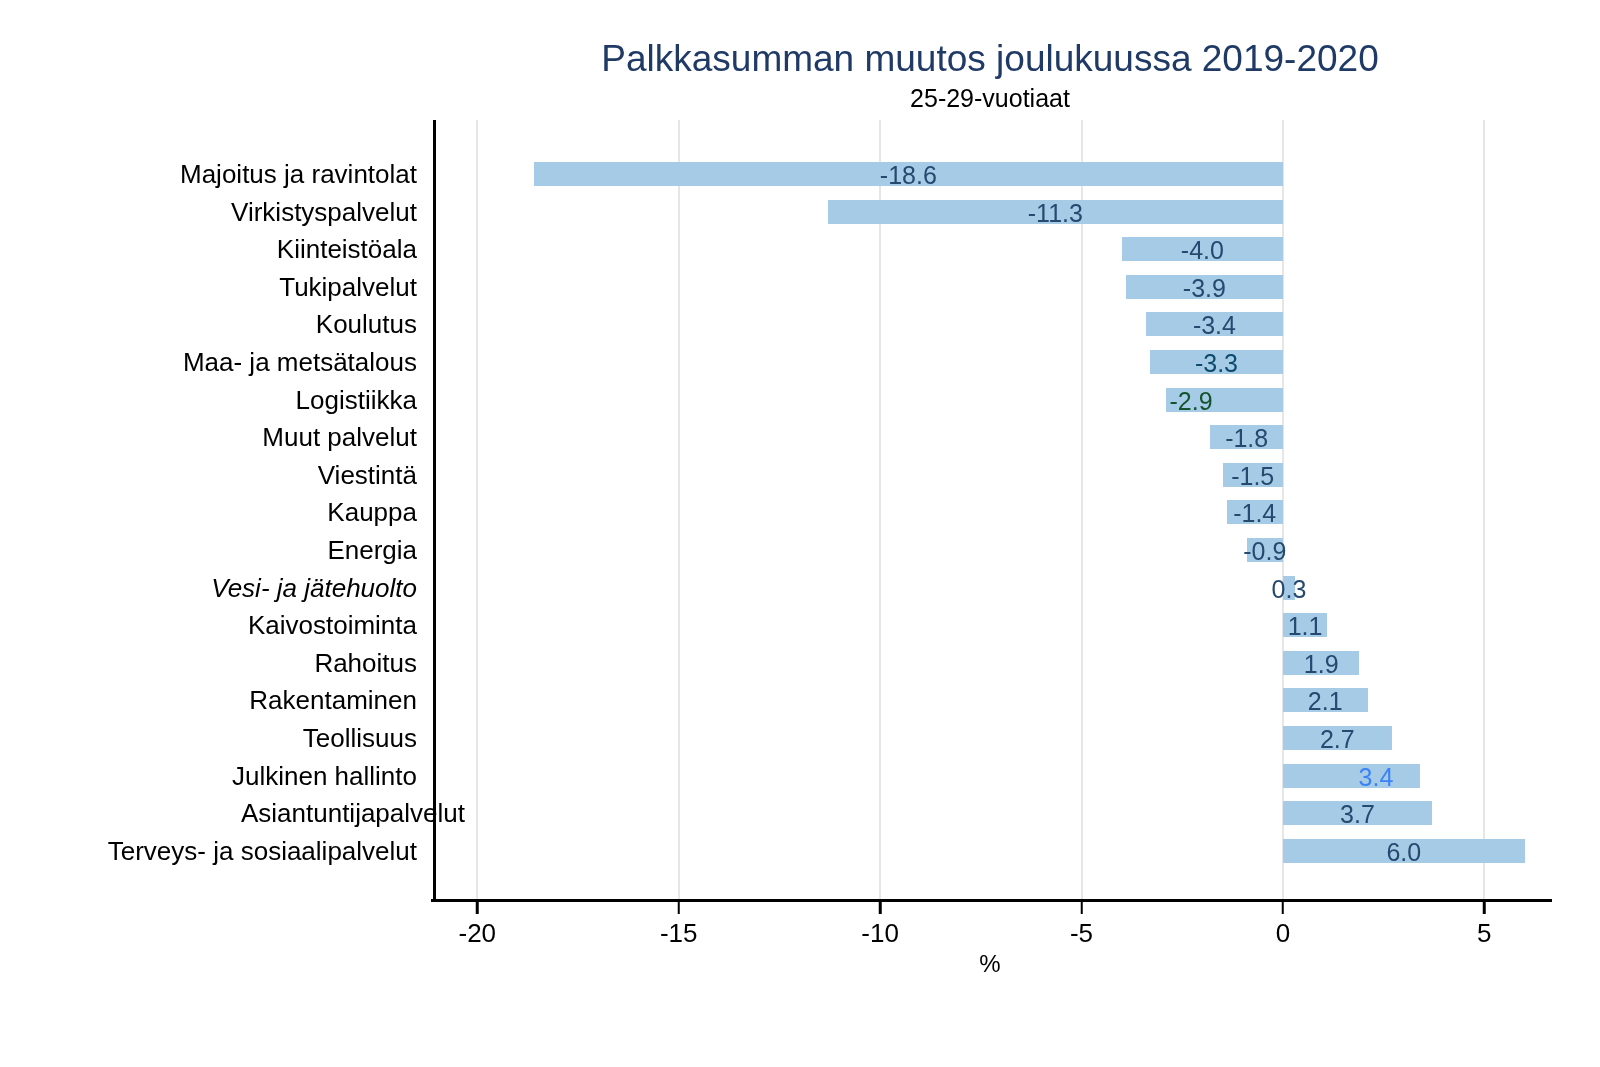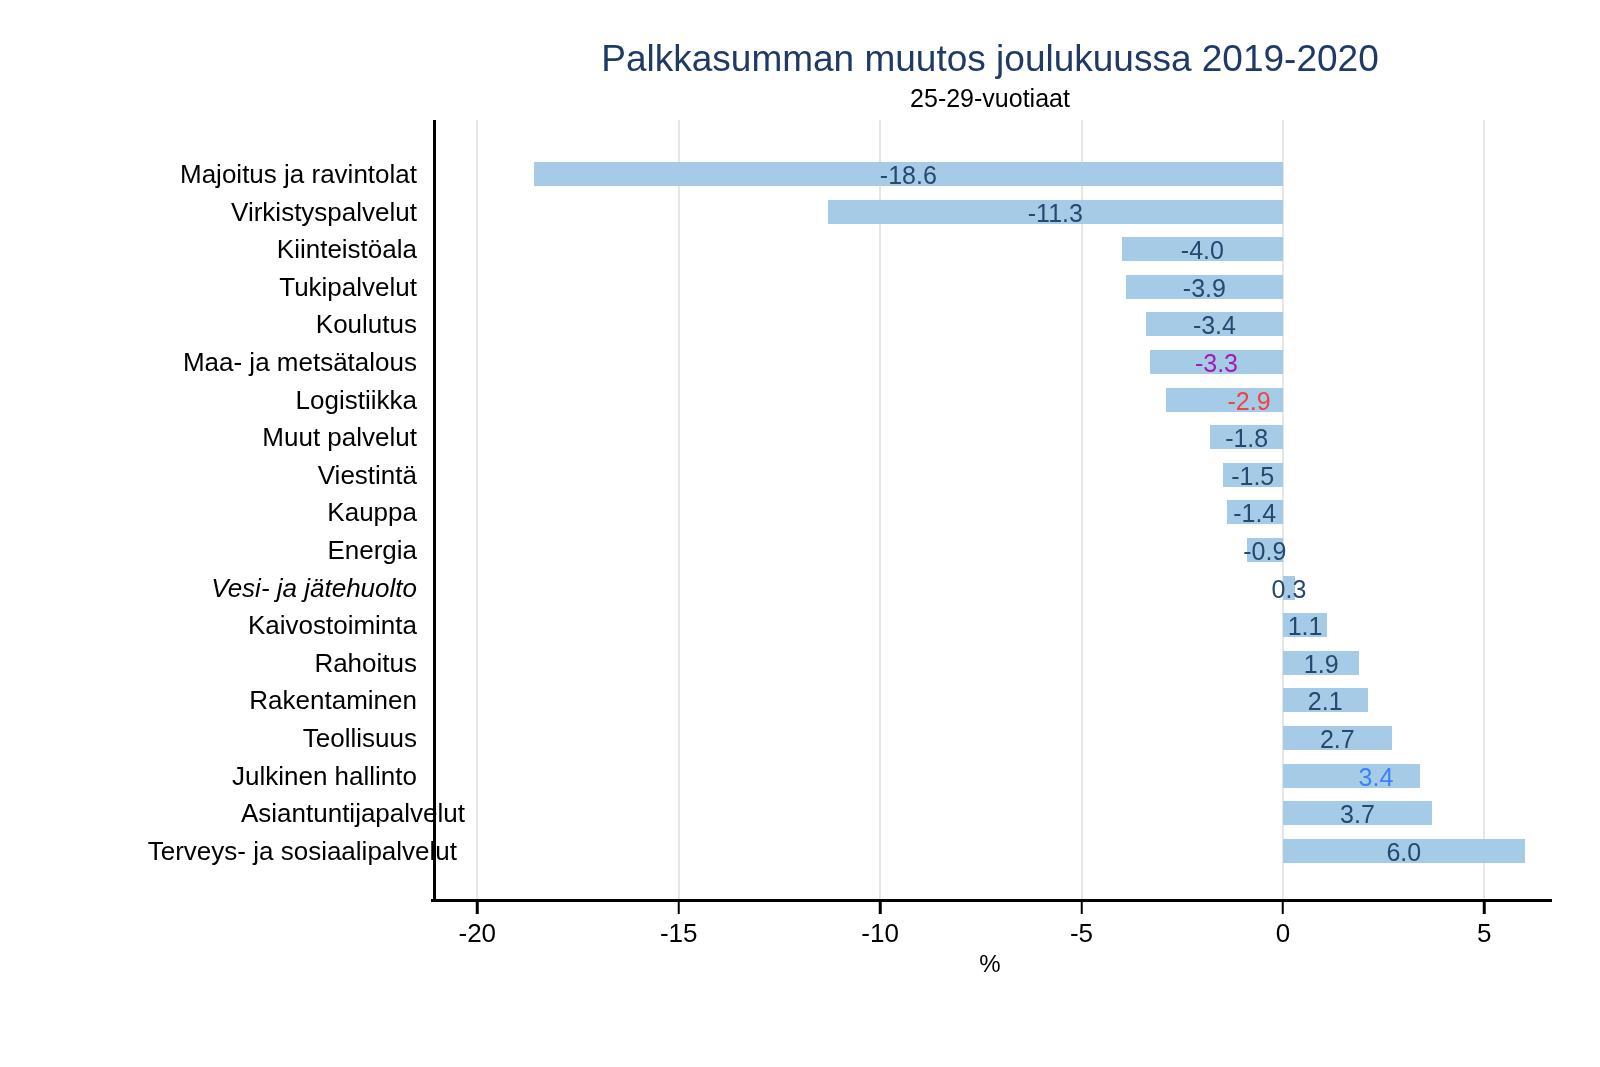--- a/index.html
+++ b/index.html
@@ -147,23 +147,23 @@
         <div class="bar-value-label" style="left: 473.311px; top: 55px; color: rgb(37, 73, 111);">-18.6</div>
         <div class="bar" style="top: 79.6px; left: 392.747px; width: 455.184px; background: rgb(166, 203, 231);"></div>
         <div class="bar-value-label" style="left: 620.34px; top: 92.6px; color: rgb(37, 73, 111);">-11.3</div>
         <div class="bar" style="top: 117.2px; left: 686.805px; width: 161.127px; background: rgb(166, 203, 231);"></div>
         <div class="bar-value-label" style="left: 767.368px; top: 130.2px; color: rgb(37, 73, 111);">-4.0</div>
         <div class="bar" style="top: 154.8px; left: 690.833px; width: 157.099px; background: rgb(166, 203, 231);"></div>
         <div class="bar-value-label" style="left: 769.382px; top: 167.8px; color: rgb(37, 73, 111);">-3.9</div>
         <div class="bar" style="top: 192.4px; left: 710.974px; width: 136.958px; background: rgb(166, 203, 231);"></div>
         <div class="bar-value-label" style="left: 779.453px; top: 205.4px; color: rgb(37, 73, 111);">-3.4</div>
         <div class="bar" style="top: 230px; left: 715.002px; width: 132.93px; background: rgb(166, 203, 231);"></div>
-        <div class="bar-value-label" style="left: 781.467px; top: 243px; color: #a21caf;">-3.3</div>
+        <div class="bar-value-label" style="left: 781.467px; top: 243px; color: #0c4a6e;">-3.3</div>
         <div class="bar" style="top: 267.6px; left: 731.115px; width: 116.817px; background: rgb(166, 203, 231);"></div>
-        <div class="bar-value-label" style="left: 814px; top: 280.6px; color: #ef4444;">-2.9</div>
+        <div class="bar-value-label" style="left: 756px; top: 280.6px; color: #14532d;">-2.9</div>
         <div class="bar" style="top: 305.2px; left: 775.424px; width: 72.5072px; background: rgb(166, 203, 231);"></div>
         <div class="bar-value-label" style="left: 811.678px; top: 318.2px; color: rgb(37, 73, 111);">-1.8</div>
         <div class="bar" style="top: 342.8px; left: 787.509px; width: 60.4227px; background: rgb(166, 203, 231);"></div>
         <div class="bar-value-label" style="left: 817.72px; top: 355.8px; color: rgb(37, 73, 111);">-1.5</div>
         <div class="bar" style="top: 380.4px; left: 791.537px; width: 56.3945px; background: rgb(166, 203, 231);"></div>
         <div class="bar-value-label" style="left: 819.734px; top: 393.4px; color: rgb(37, 73, 111);">-1.4</div>
         <div class="bar" style="top: 418px; left: 811.678px; width: 36.2536px; background: rgb(166, 203, 231);"></div>
         <div class="bar-value-label" style="left: 829.805px; top: 431px; color: rgb(37, 73, 111);">-0.9</div>
         <div class="bar" style="top: 455.6px; left: 847.932px; width: 12.0845px; background: rgb(166, 203, 231);"></div>
         <div class="bar-value-label" style="left: 853.974px; top: 468.6px; color: rgb(37, 73, 111);">0.3</div>
@@ -212,17 +212,17 @@
       <div class="category-label" style="top: 474.8px;">Viestintä</div>
       <div class="category-label" style="top: 512.4px;">Kauppa</div>
       <div class="category-label" style="top: 550px;">Energia</div>
       <div class="category-label" style="top: 587.6px; font-style: italic;">Vesi- ja jätehuolto</div>
       <div class="category-label" style="top: 625.2px;">Kaivostoiminta</div>
       <div class="category-label" style="top: 662.8px;">Rahoitus</div>
       <div class="category-label" style="top: 700.4px;">Rakentaminen</div>
       <div class="category-label" style="top: 738px;">Teollisuus</div>
       <div class="category-label" style="top: 775.6px;">Julkinen hallinto</div>
       <div class="category-label" style="top: 813.2px; padding-left: 48px;">Asiantuntijapalvelut</div>
-      <div class="category-label" style="top: 850.8px; margin-left: 40px;">Terveys- ja sosiaalipalvelut</div>
+      <div class="category-label" style="top: 850.8px;">Terveys- ja sosiaalipalvelut</div>
     </div>
 
 
 </div>
 
 </body></html>

